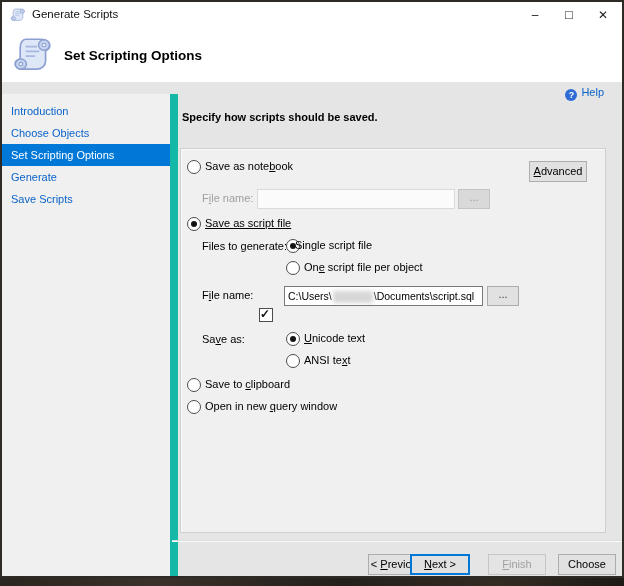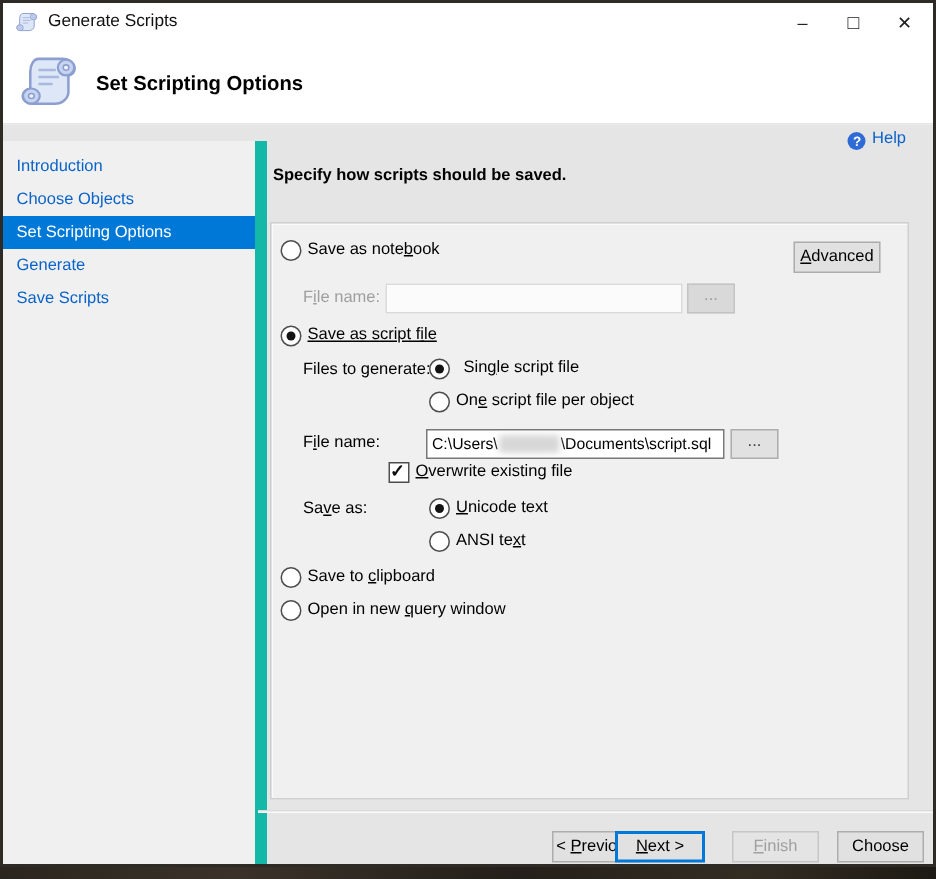--- a/index.html
+++ b/index.html
@@ -123,30 +123,29 @@
 
     <span class="lbl dim" style="left:21px;top:42px;">F<u>i</u>le name:</span>
     <div class="textbox disabled" style="left:76px;top:40px;width:190px;"></div>
     <div class="browse disabled" style="left:277px;top:40px;">...</div>
 
     <span class="radio checked" style="left:6px;top:68px;"></span>
     <span class="lbl" style="left:24px;top:67px;text-decoration:underline;">Save as script f<u>i</u>le</span>
 
     <span class="lbl" style="left:21px;top:90px;">Files to generate:</span>
     <span class="radio checked" style="left:105px;top:90px;"></span>
-    <span class="lbl" style="left:128px;top:89px;">Sin<u>g</u>le script file</span>
+    <span class="lbl" style="left:114px;top:89px;">Sin<u>g</u>le script file</span>
     <span class="radio" style="left:105px;top:112px;"></span>
     <span class="lbl" style="left:123px;top:111px;">On<u>e</u> script file per object</span>
 
     <span class="lbl" style="left:21px;top:139px;">F<u>i</u>le name:</span>
     <div class="textbox" style="left:103px;top:137px;width:191px;"><span>C:\Users\</span><span class="redact"></span><span>\Documents\script.sql</span></div>
     <div class="browse" style="left:306px;top:137px;">...</div>
 
     <span class="checkbox checked" style="left:78px;top:159px;"></span>
-    <span class="lbl" style="left:96px;top:158px;"><u>O</u>verwrite existing file</span>
 
     <span class="lbl" style="left:21px;top:183px;">Sa<u>v</u>e as:</span>
     <span class="radio checked" style="left:105px;top:183px;"></span>
     <span class="lbl" style="left:123px;top:182px;"><u>U</u>nicode text</span>
     <span class="radio" style="left:105px;top:205px;"></span>
     <span class="lbl" style="left:123px;top:204px;">ANSI te<u>x</u>t</span>
 
     <span class="radio" style="left:6px;top:229px;"></span>
     <span class="lbl" style="left:24px;top:228px;text-align:center;">Save to <u>c</u>lipboard</span>
 

